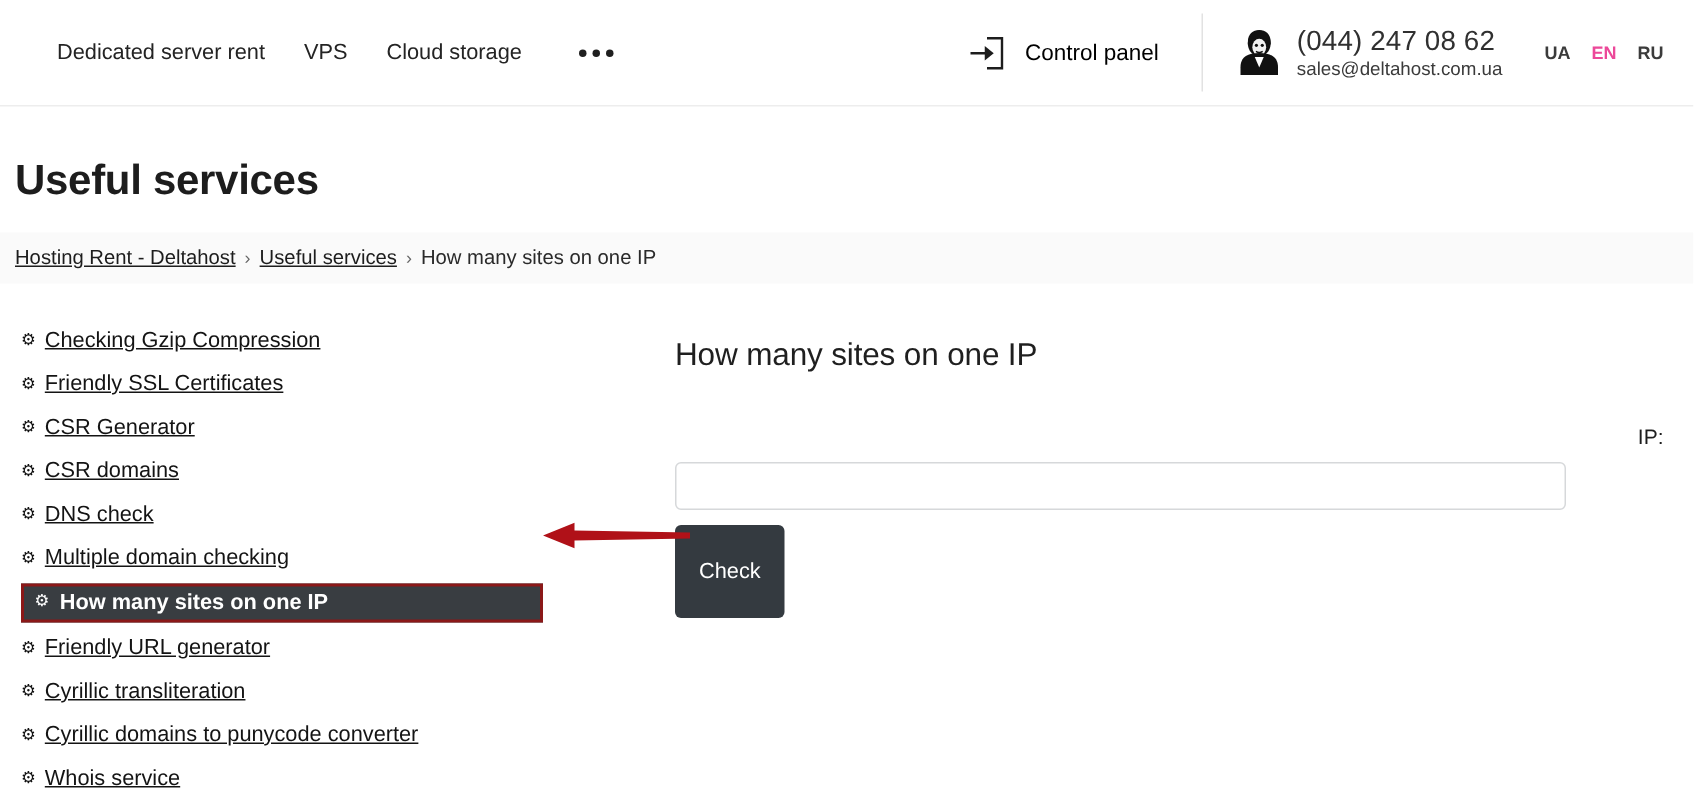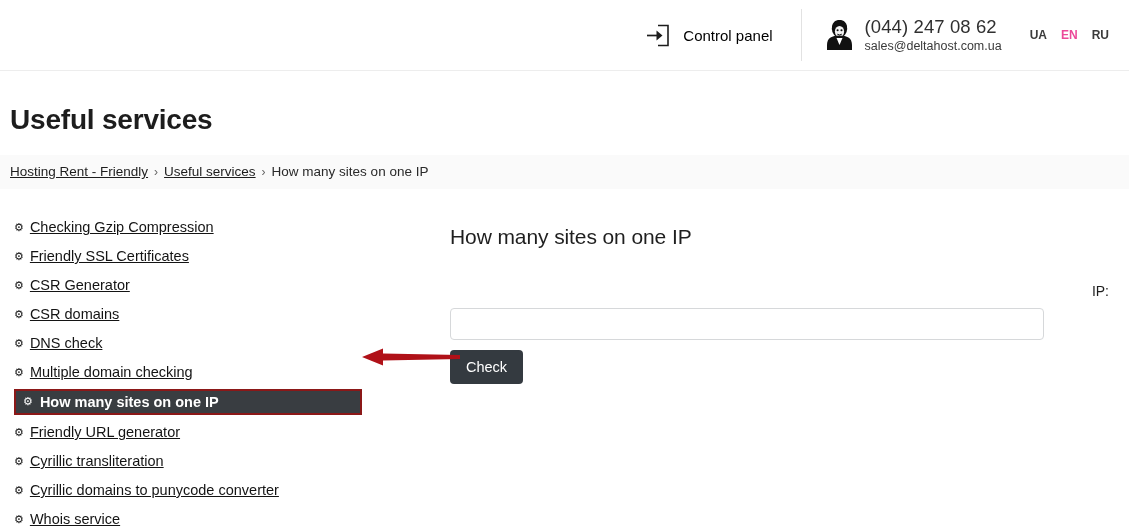--- a/index.html
+++ b/index.html
@@ -250,33 +250,43 @@
     font-family: "Liberation Sans", sans-serif;
     color: #222;
     outline: none;
   }
   .check-btn {
     margin-top: 10px;
     background: #343a40;
     color: #ffffff;
     border: none;
     border-radius: 4px;
-    padding: 9px 16px;
+    padding: 23px 16px;
     font-size: 14.5px;
     font-family: "Liberation Sans", sans-serif;
     cursor: pointer;
     font-weight: 400;
   }
 </style>
 </head>
 <body>
 
 <div class="header">
 
 
+  <nav class="main-nav">
+    <a href="#">Dedicated server rent</a>
+    <a href="#">VPS</a>
+    <a href="#">Cloud storage</a>
+    <span class="nav-dots">
+      <i></i>
+      <i></i>
+      <i></i>
+    </span>
+  </nav>
 
   <div class="header-right">
 
     <div class="cp-block">
       <svg class="login-icon" viewBox="0 0 25 23">
         <path d="M13 1.5 H23 V21.5 H13" fill="none" stroke="#1d1d1d" stroke-width="1.6"></path>
         <path d="M2 11.5 H16" fill="none" stroke="#1d1d1d" stroke-width="1.7"></path>
         <path d="M11.5 6.6 L17.5 11.5 L11.5 16.4 Z" fill="#1d1d1d"></path>
       </svg>
       <span class="cp-label">Control panel</span>
@@ -304,21 +314,21 @@
       <a href="#" class="active">EN</a>
       <a href="#">RU</a>
     </div>
 
   </div>
 </div>
 
 <h1 class="page-title">Useful services</h1>
 
 <div class="breadcrumb">
-  <a href="#">Hosting Rent - Friendly</a>
+  <a href="#">Hosting Rent - Deltahost</a>
   <span class="sep">›</span>
   <a href="#">Useful services</a>
   <span class="sep">›</span>
   <span class="current">How many sites on one IP</span>
 </div>
 
 <div class="content">
 
   <aside class="sidebar">
 

